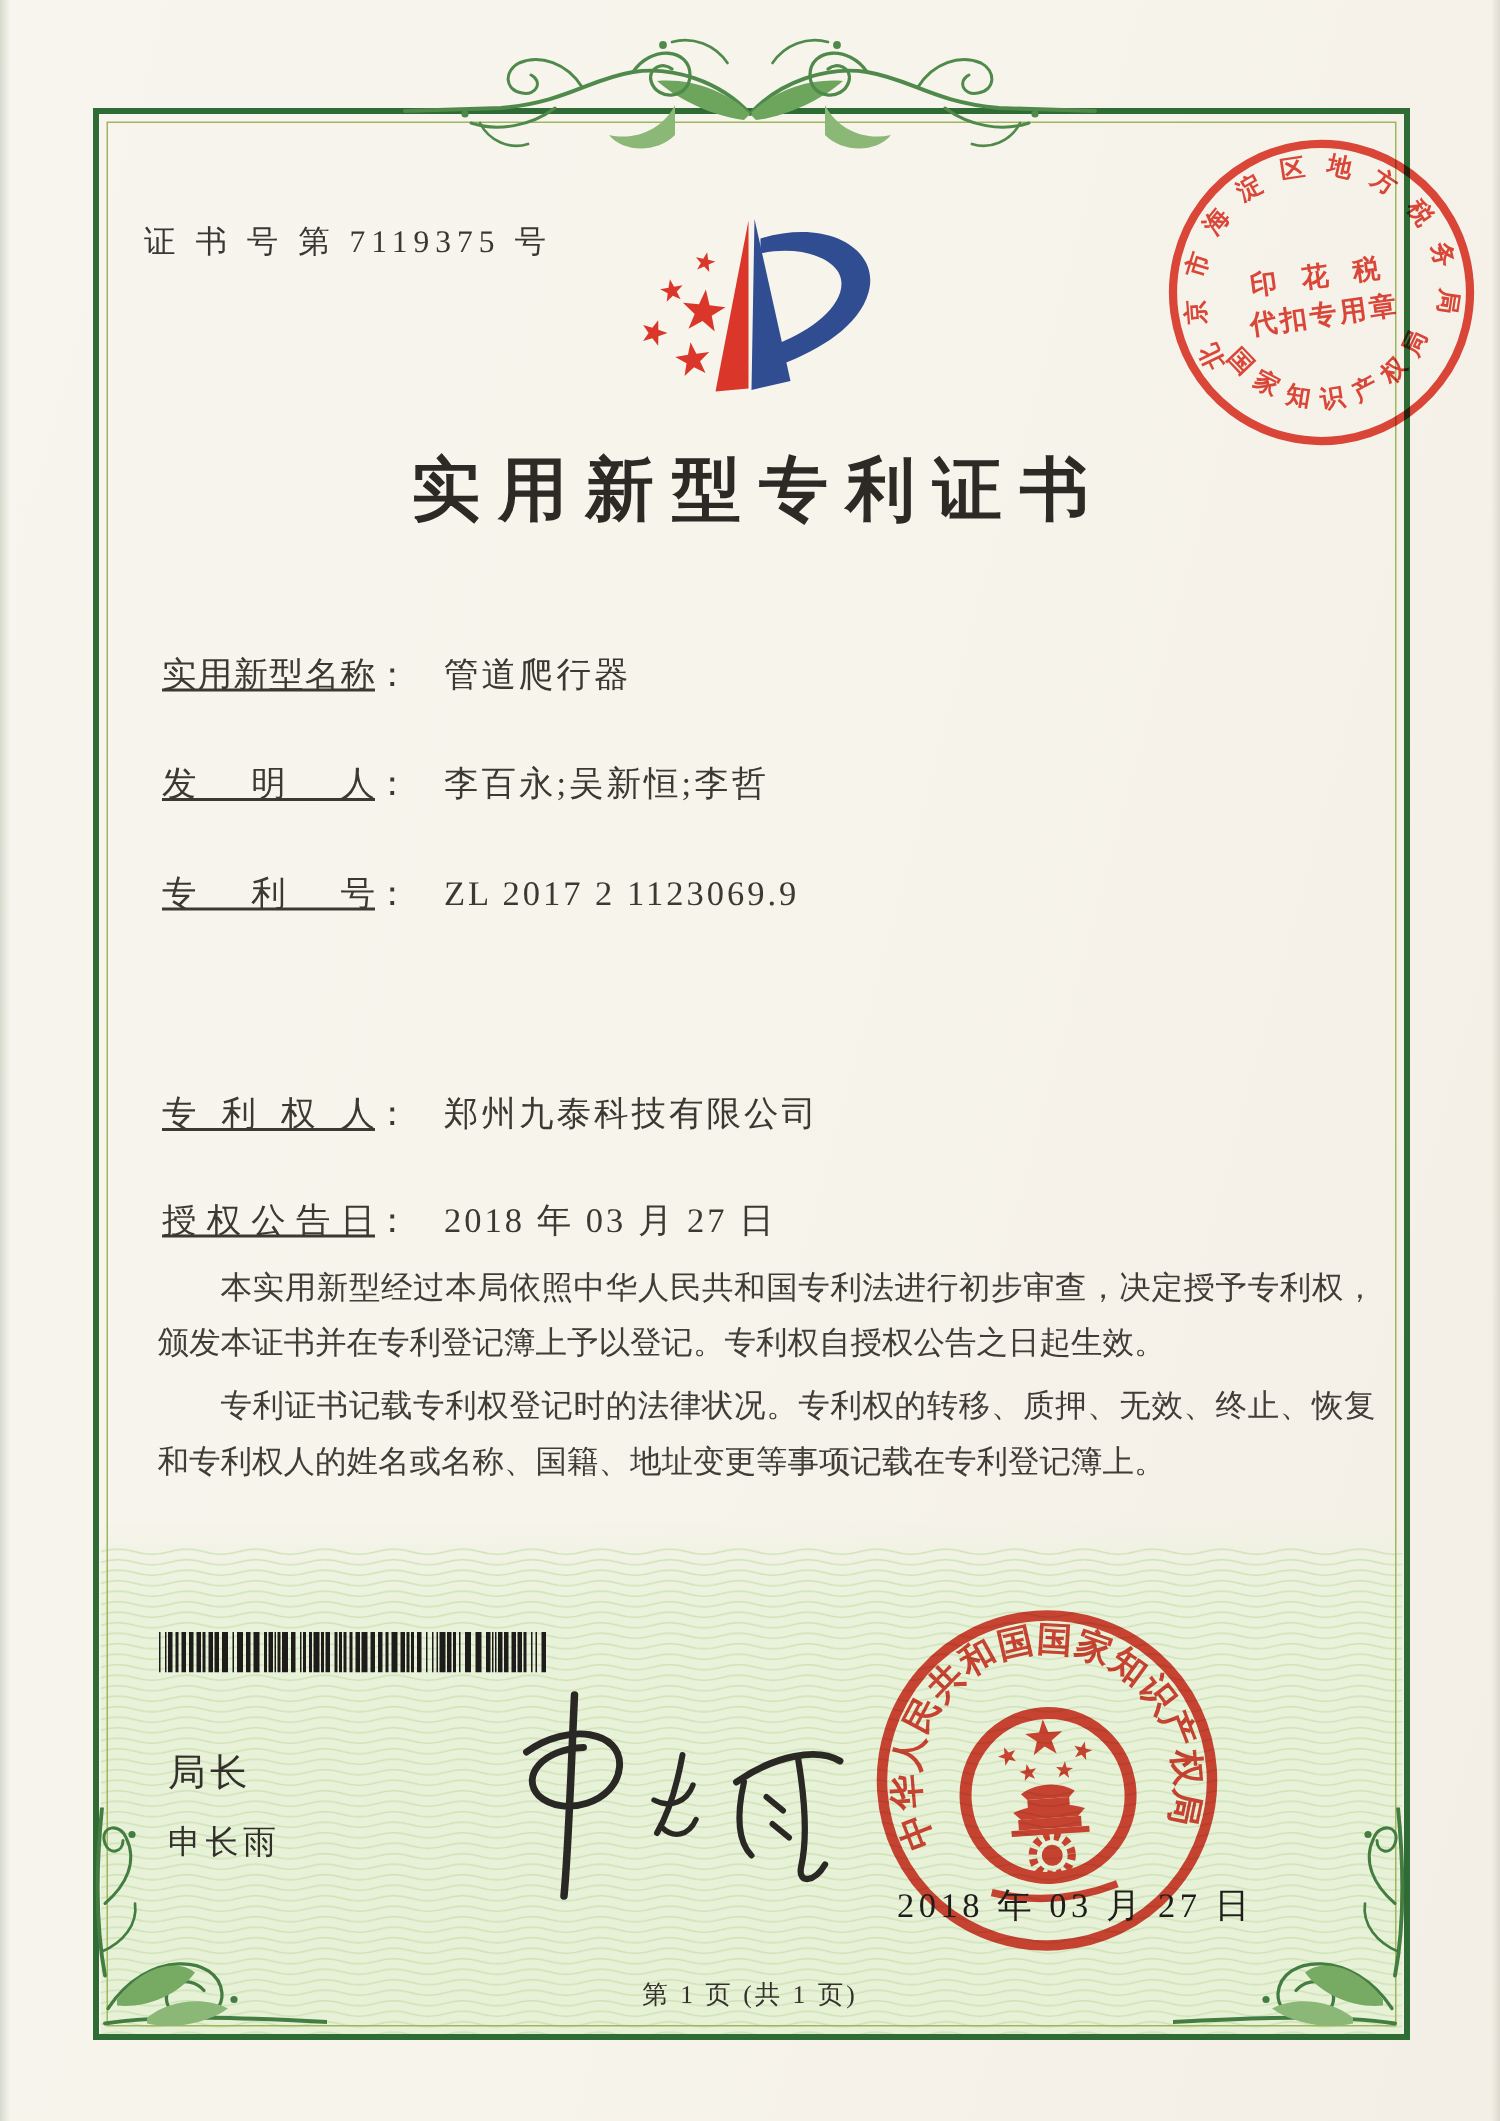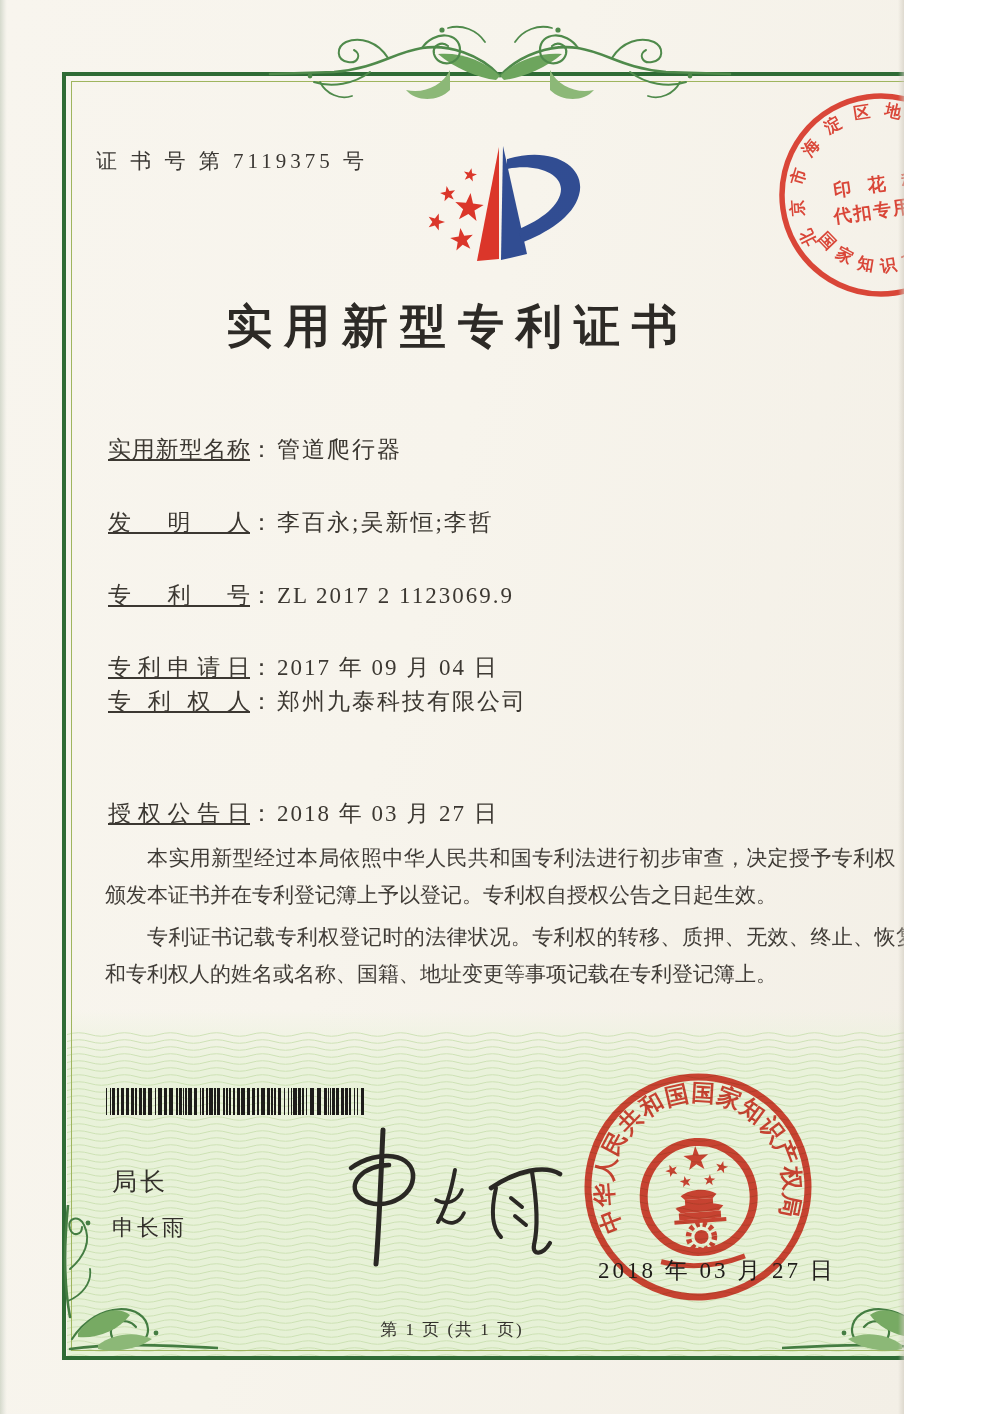--- a/index.html
+++ b/index.html
@@ -1,17 +1,17 @@
 <!DOCTYPE html>
 <html><head>
 <meta charset="utf-8">
 <style>
   html,body{margin:0;padding:0;}
   body{width:1000px;height:1414px;font-family:"Liberation Serif","DejaVu Serif",serif;}
-  .page{position:relative;width:904px;height:1414px;overflow:hidden;
+  .page{position:relative;width:1000px;height:1414px;overflow:hidden;
         background:linear-gradient(105deg,#f8f5ee 0%,#f7f4ec 45%,#f3efe6 100%);}
   .scan-edge-left{position:absolute;left:0;top:0;width:7px;height:100%;
         background:linear-gradient(90deg,#b9c4b2,#e8e8e0 70%,rgba(232,232,224,0));opacity:.55;z-index:40;}
   .scan-edge-right{position:absolute;right:0;top:0;width:6px;height:100%;
         background:linear-gradient(270deg,#cfcabe,rgba(240,236,228,0));opacity:.6;z-index:40;}
 
   
   .frame-outer{position:absolute;left:62px;top:72px;width:878px;height:1288px;
         border:4px solid #2f6b35;box-sizing:border-box;z-index:8;}
   .frame-inner{position:absolute;left:71px;top:81px;width:860px;height:1270px;
@@ -20,21 +20,21 @@
   .cert-no{position:absolute;left:96px;top:147px;font-size:21px;letter-spacing:4px;
         color:#3a3733;z-index:20;}
 
   .title{position:absolute;left:0;top:296px;width:100%;text-align:center;font-size:46px;
         font-weight:700;letter-spacing:.26em;text-indent:.26em;color:#2d2a26;z-index:20;}
 
   .frow{position:absolute;left:108px;font-size:23px;color:#3c3832;z-index:20;white-space:nowrap;}
   .flabel{display:inline-block;width:142px;text-align:justify;text-align-last:justify;
         vertical-align:bottom;text-decoration:underline;}
   .fcolon{display:inline-block;margin-right:4px;}
-  .fvalue{letter-spacing:2px;}
+  .fvalue{letter-spacing:2px;margin-left:19px;}
 
   .paras{position:absolute;left:105px;top:840px;width:812px;z-index:20;}
   .paras p{margin:0 0 5px 0;font-size:21px;line-height:37px;text-align:justify;
         text-indent:2em;color:#403c37;}
 
   .signer-title{position:absolute;left:112px;top:1165px;font-size:25px;color:#33302b;
         letter-spacing:3px;z-index:20;}
   .signer-name{position:absolute;left:112px;top:1213px;font-size:22px;color:#33302b;
         letter-spacing:3px;z-index:20;}
 
@@ -155,24 +155,21 @@
 
   <div class="frow" style="top:434px;">
     <span class="flabel">实用新型名称</span><span class="fcolon">：</span><span class="fvalue">管道爬行器</span>
   </div>
   <div class="frow" style="top:507px;">
     <span class="flabel">发明人</span><span class="fcolon">：</span><span class="fvalue">李百永;吴新恒;李哲</span>
   </div>
   <div class="frow" style="top:580px;">
     <span class="flabel">专利号</span><span class="fcolon">：</span><span class="fvalue">ZL 2017 2 1123069.9</span>
   </div>
-  <div class="frow" style="top:652px;">
-    <span class="flabel">专利申请日</span><span class="fcolon">：</span><span class="fvalue">2017 年 09 月 04 日</span>
-  </div>
-  <div class="frow" style="top:686px;">
+  <div class="frow" style="top:727px;">
     <span class="flabel">专利权人</span><span class="fcolon">：</span><span class="fvalue">郑州九泰科技有限公司</span>
   </div>
   <div class="frow" style="top:798px;">
     <span class="flabel">授权公告日</span><span class="fcolon">：</span><span class="fvalue">2018 年 03 月 27 日</span>
   </div>
 
   <div class="paras">
     <p>本实用新型经过本局依照中华人民共和国专利法进行初步审查，决定授予专利权，颁发本证书并在专利登记簿上予以登记。专利权自授权公告之日起生效。</p>
     <p>专利证书记载专利权登记时的法律状况。专利权的转移、质押、无效、终止、恢复和专利权人的姓名或名称、国籍、地址变更等事项记载在专利登记簿上。</p>
   </div>

